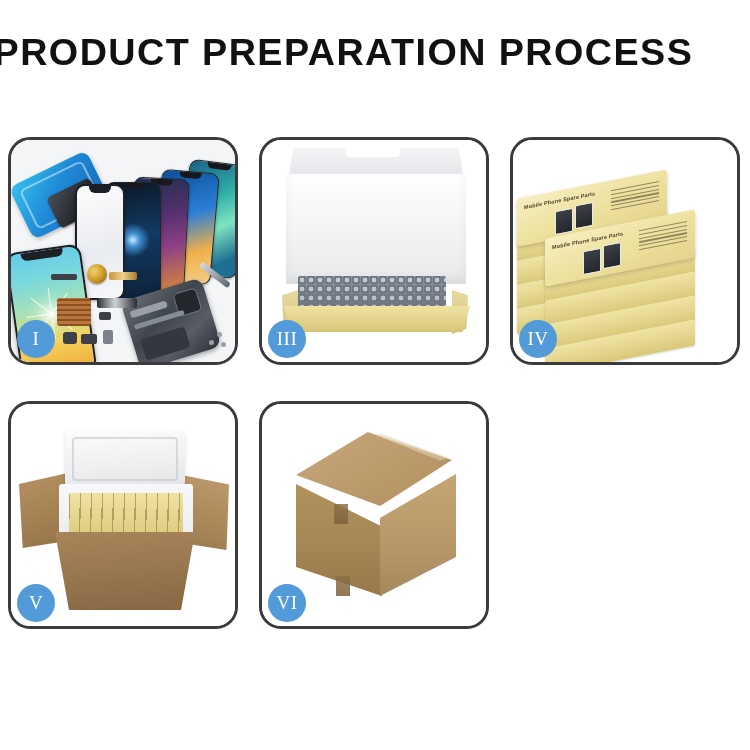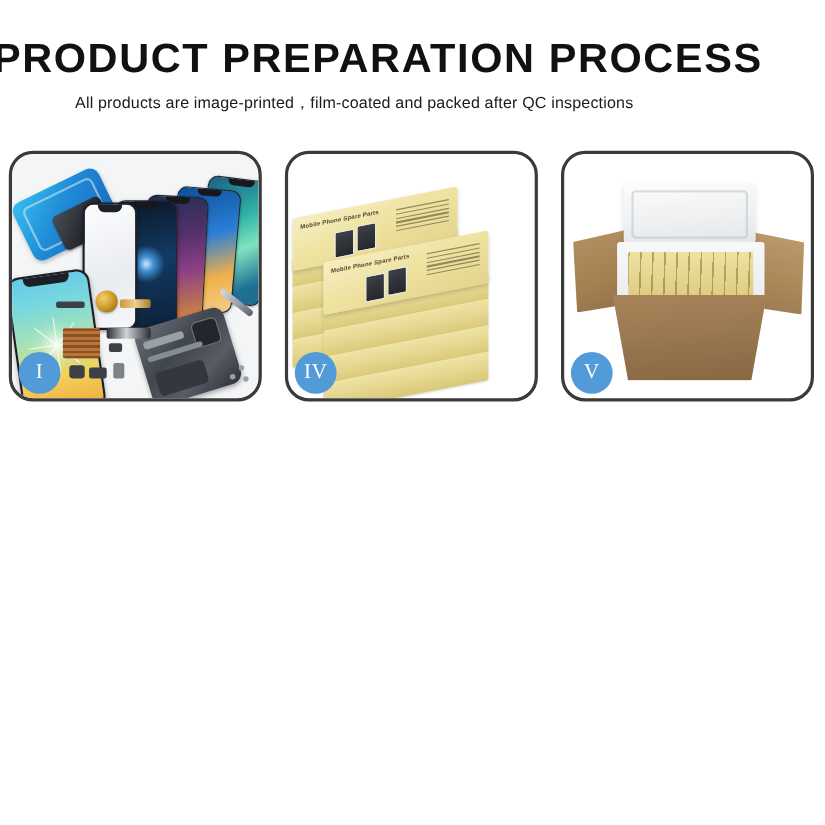--- a/index.html
+++ b/index.html
@@ -406,21 +406,20 @@
     position:absolute; left:30px; top:18px; width:170px; height:18px;
     background:linear-gradient(150deg, rgba(255,255,255,.55) 0%, rgba(255,255,255,.15) 100%);
     clip-path: polygon(40% 0%, 100% 0%, 100% 60%, 46% 100%);
   }
 </style>
 </head>
 <body>
 
 <div class="header">
   <div class="title">PRODUCT PREPARATION PROCESS</div>
-  <div class="subtitle">All products are image-printed，film-coated and packed after QC inspections</div>
 </div>
 
 <div class="grid">
 
   <div class="panel">
     <div class="panel-inner">
       <div class="p1-bg"></div>
 
       <div class="blue-frame"></div>
       <div class="dark-chip"></div>
@@ -474,20 +473,33 @@
       <div class="part" style="left:34px;top:190px;width:8px;height:14px;background:#888d95;"></div>
       <div class="part" style="left:88px;top:172px;width:12px;height:8px;"></div>
       <div class="screw" style="left:206px;top:192px;"></div>
       <div class="screw" style="left:198px;top:200px;"></div>
       <div class="screw" style="left:210px;top:202px;"></div>
     </div>
     <div class="badge">I</div>
   </div>
 
 
+  <div class="panel">
+    <div class="panel-inner">
+      <div class="p3-bg"></div>
+      <div class="p3-lid"></div>
+      <div class="p3-lid-notch"></div>
+      <div class="p3-foam"></div>
+      <div class="p3-bubble"></div>
+      <div class="p3-box-left"></div>
+      <div class="p3-box-right"></div>
+      <div class="p3-box-front"></div>
+    </div>
+    <div class="badge">III</div>
+  </div>
 
   <div class="panel">
     <div class="panel-inner">
       <div class="p4-bg"></div>
       <div class="stack">
 
         <div class="bx" style="left:0px;top:56px;"></div>
         <div class="bx" style="left:0px;top:80px;"></div>
         <div class="bx" style="left:0px;top:104px;"></div>
         <div class="bx" style="left:0px;top:128px;"></div>
@@ -537,14 +549,27 @@
       <div class="flap-r"></div>
       <div class="foam-lid"></div>
       <div class="foam-box">
         <div class="yellow-bars"></div>
       </div>
       <div class="carton-body"></div>
     </div>
     <div class="badge">V</div>
   </div>
 
+  <div class="panel">
+    <div class="panel-inner">
+      <div class="p6-bg"></div>
+      <div class="c-tape"></div>
+      <div class="c-top"></div>
+      <div class="c-seam"></div>
+      <div class="c-left"></div>
+      <div class="c-right"></div>
+      <div class="c-tab" style="left:72px;top:100px;"></div>
+      <div class="c-tab" style="left:74px;top:172px;"></div>
+    </div>
+    <div class="badge">VI</div>
+  </div>
 
 </div>
 
 </body></html>

